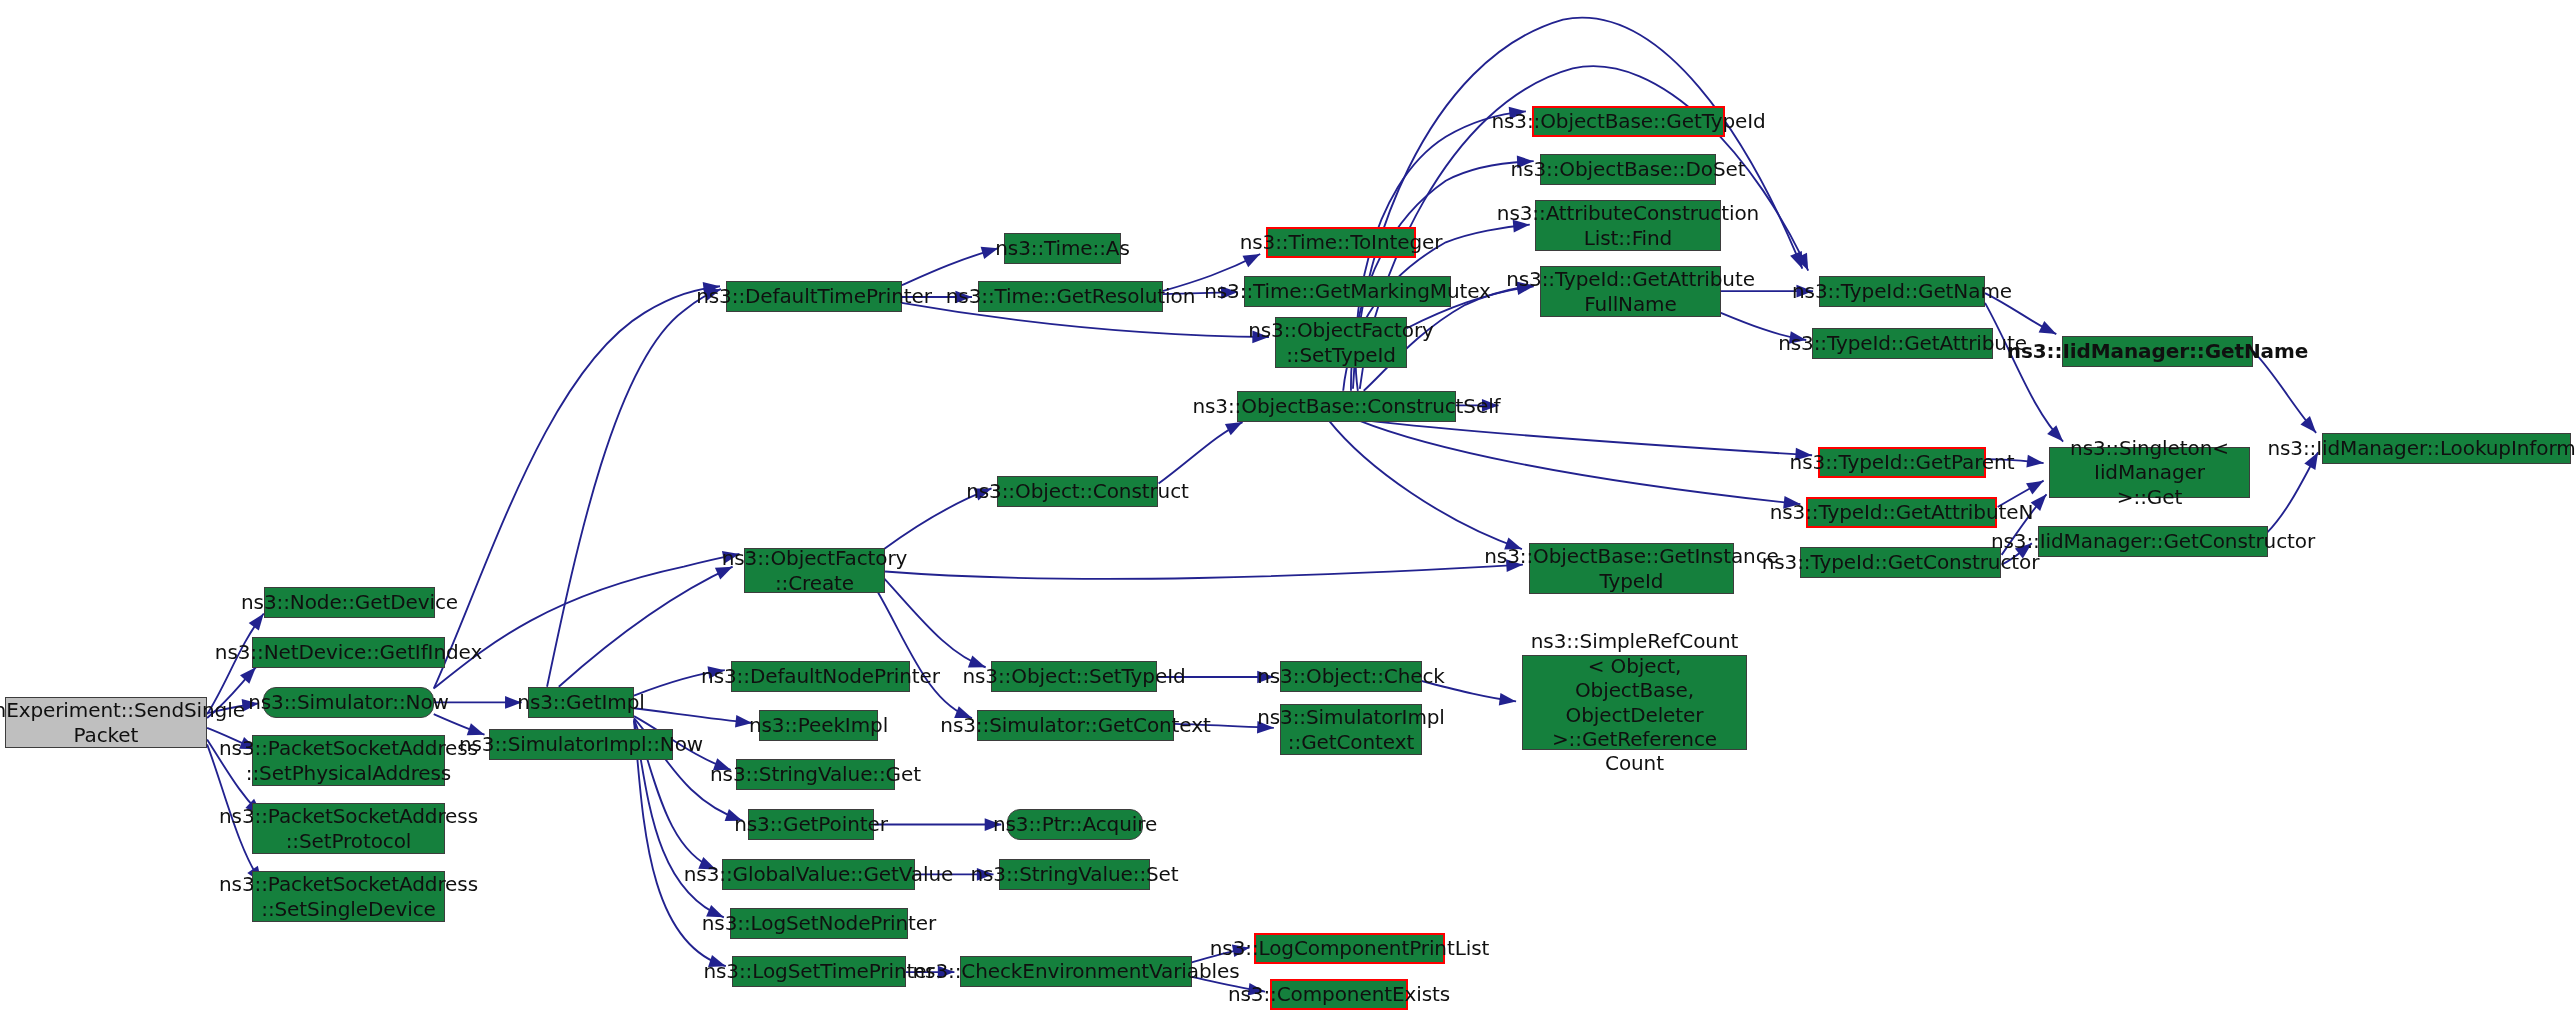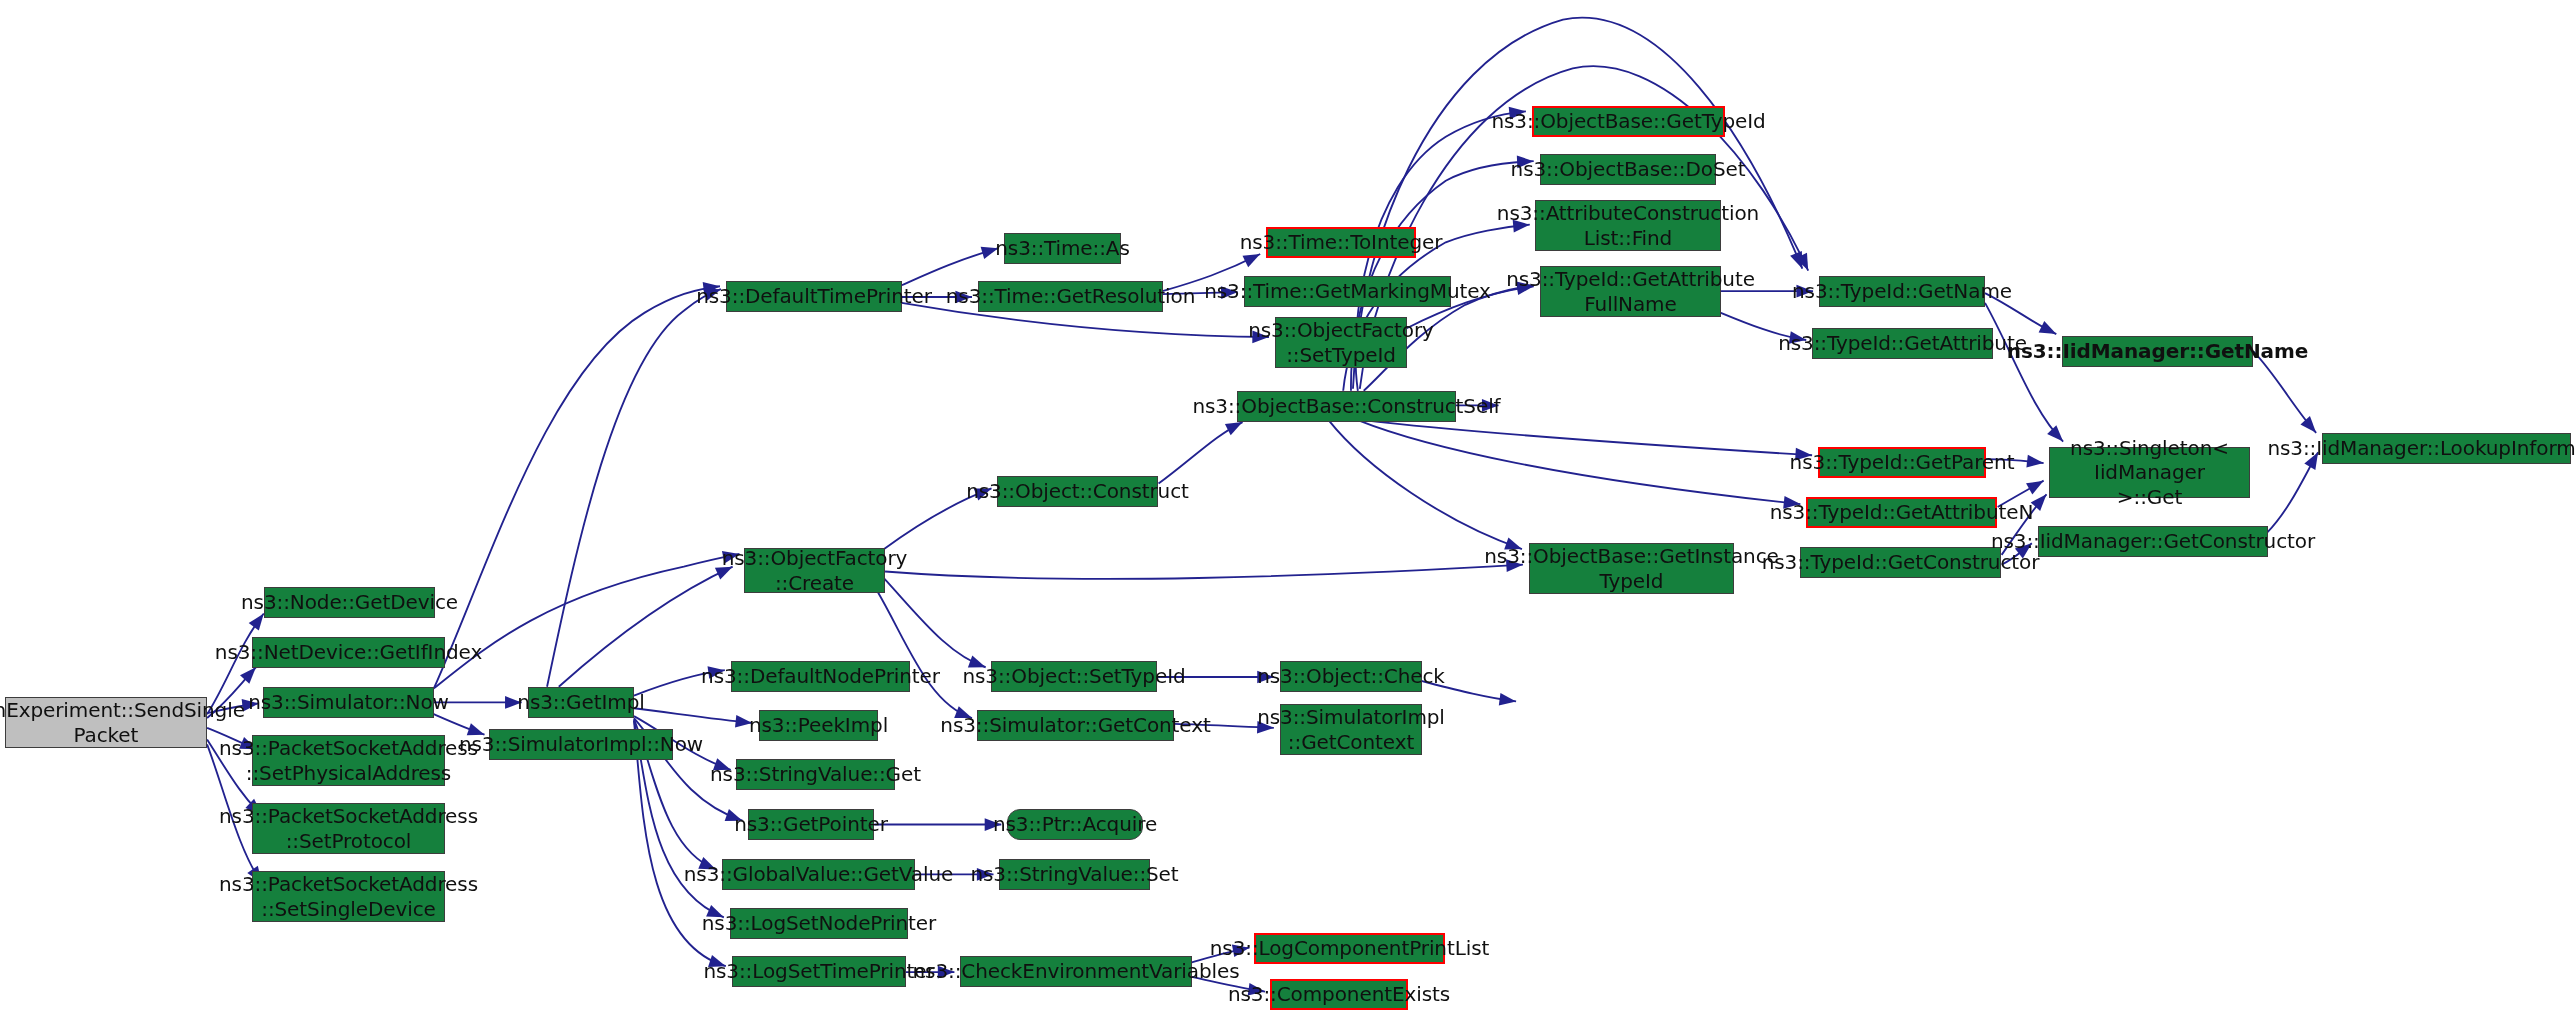--- a/index.html
+++ b/index.html
@@ -178,21 +178,21 @@
       <polygon points="977,995 960,1001.5 960,988.5" class="arrow-head"></polygon>
       <path d="M 1220 985 C 1245 978 1262 973 1279 970" class="edge-path"></path>
       <polygon points="1279,970 1263.5106036723469,979.5565998872447 1261.0859860560618,966.7847077245775" class="arrow-head"></polygon>
       <path d="M 1220 1000 C 1248 1006 1272 1012 1295 1015" class="edge-path"></path>
       <polygon points="1295,1015 1277.2597326570503,1019.0660686910911 1279.0724161581766,1006.1930667675014" class="arrow-head"></polygon>
     </svg>
 <div class="node root" style="left: 4.9px; top: 697px; width: 202px; height: 51px;"><span>UanExperiment::SendSingle
 Packet</span></div>
     <div class="node" style="left: 264px; top: 587px; width: 171px; height: 31px;"><span>ns3::Node::GetDevice</span></div>
     <div class="node" style="left: 252px; top: 637px; width: 193px; height: 31px;"><span>ns3::NetDevice::GetIfIndex</span></div>
-    <div class="node" style="left: 263px; top: 687px; width: 171px; height: 31px;"><span>ns3::Simulator::Now</span></div>
+    <div class="node" style="left: 263px; top: 687px; width: 171px; height: 31px; border-radius: 13px;"><span>ns3::Simulator::Now</span></div>
     <div class="node" style="left: 252px; top: 735px; width: 193px; height: 51px;"><span>ns3::PacketSocketAddress
 ::SetPhysicalAddress</span></div>
     <div class="node" style="left: 252px; top: 803px; width: 193px; height: 51px;"><span>ns3::PacketSocketAddress
 ::SetProtocol</span></div>
     <div class="node" style="left: 252px; top: 871px; width: 193px; height: 51px;"><span>ns3::PacketSocketAddress
 ::SetSingleDevice</span></div>
     <div class="node" style="left: 528px; top: 687px; width: 106px; height: 31px;"><span>ns3::GetImpl</span></div>
     <div class="node" style="left: 489px; top: 729px; width: 184px; height: 31px;"><span>ns3::SimulatorImpl::Now</span></div>
     <div class="node" style="left: 726px; top: 281px; width: 176px; height: 31px;"><span>ns3::DefaultTimePrinter</span></div>
     <div class="node" style="left: 1004px; top: 233px; width: 117px; height: 31px;"><span>ns3::Time::As</span></div>
@@ -228,19 +228,23 @@
     <div class="node" style="left: 736px; top: 759px; width: 159px; height: 31px;"><span>ns3::StringValue::Get</span></div>
     <div class="node" style="left: 748px; top: 809px; width: 126px; height: 31px;"><span>ns3::GetPointer</span></div>
     <div class="node" style="left: 722px; top: 859px; width: 193px; height: 31px;"><span>ns3::GlobalValue::GetValue</span></div>
     <div class="node" style="left: 730px; top: 908px; width: 178px; height: 31px;"><span>ns3::LogSetNodePrinter</span></div>
     <div class="node" style="left: 732px; top: 956px; width: 174px; height: 31px;"><span>ns3::LogSetTimePrinter</span></div>
     <div class="node" style="left: 991px; top: 661px; width: 166px; height: 31px;"><span>ns3::Object::SetTypeId</span></div>
     <div class="node" style="left: 977px; top: 710px; width: 197px; height: 31px;"><span>ns3::Simulator::GetContext</span></div>
     <div class="node" style="left: 1280px; top: 661px; width: 142px; height: 31px;"><span>ns3::Object::Check</span></div>
     <div class="node" style="left: 1280px; top: 704px; width: 142px; height: 51px;"><span>ns3::SimulatorImpl
 ::GetContext</span></div>
+    <div class="node" style="left: 1522px; top: 655px; width: 225px; height: 95px;"><span>ns3::SimpleRefCount
+&lt; Object, ObjectBase,
+ObjectDeleter &gt;::GetReference
+Count</span></div>
     <div class="node" style="left: 1007px; top: 809px; width: 136px; height: 31px; border-radius: 13px;"><span>ns3::Ptr::Acquire</span></div>
     <div class="node" style="left: 999px; top: 859px; width: 151px; height: 31px;"><span>ns3::StringValue::Set</span></div>
     <div class="node" style="left: 960px; top: 956px; width: 232px; height: 31px;"><span>ns3::CheckEnvironmentVariables</span></div>
     <div class="node red" style="left: 1254px; top: 933px; width: 191px; height: 31px;"><span>ns3::LogComponentPrintList</span></div>
     <div class="node red" style="left: 1270px; top: 979px; width: 138px; height: 31px;"><span>ns3::ComponentExists</span></div>
   </div>
 
 
 </body></html>

